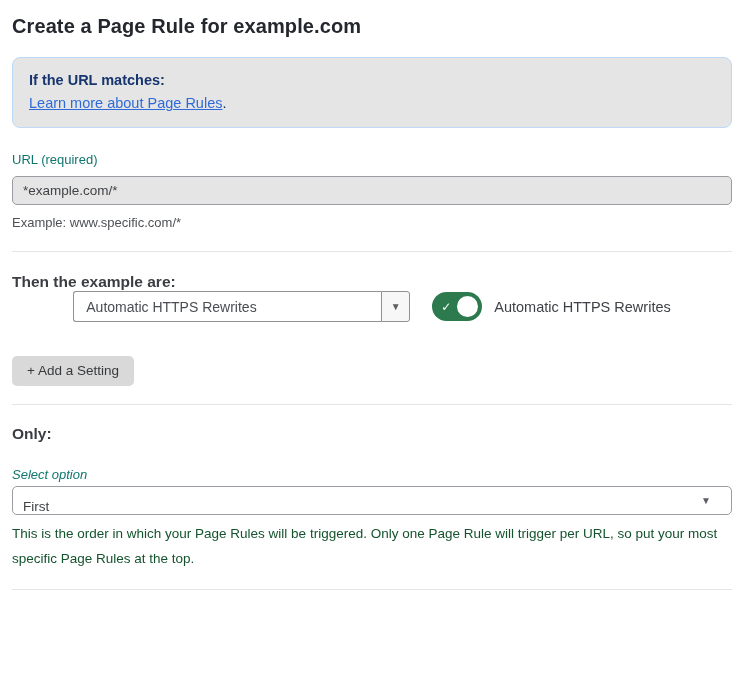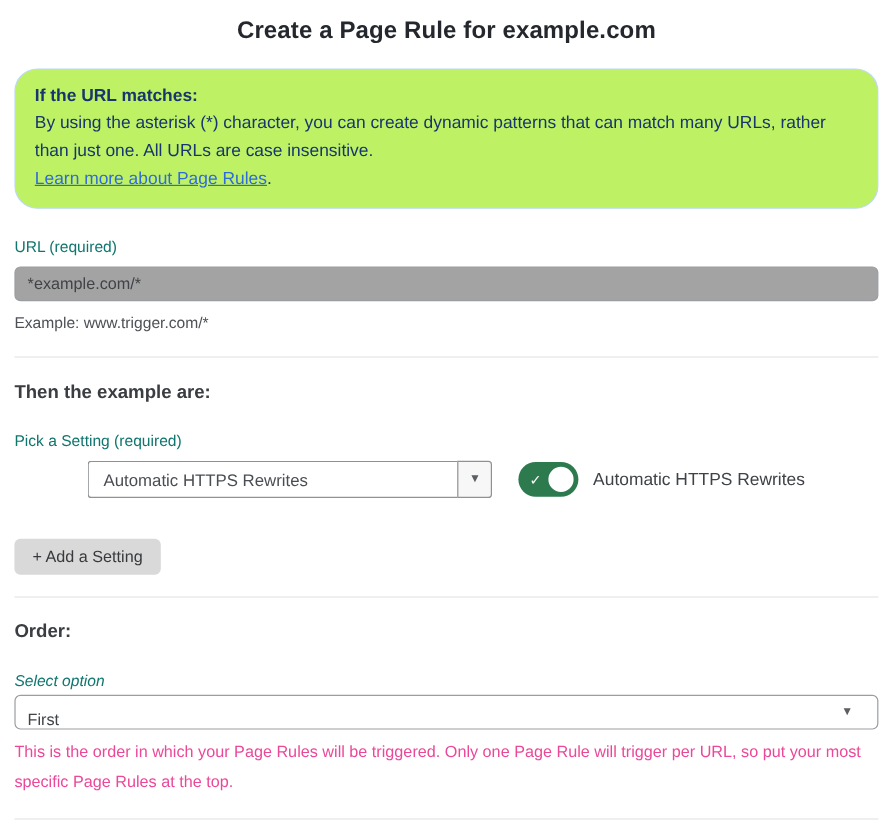--- a/index.html
+++ b/index.html
@@ -9,28 +9,27 @@
     color: #36393d;
   }
   .page { padding: 14px 11px 0 12px; }
 
   .page-title {
     font-size: 20px;
     font-weight: 700;
     color: #24282e;
     letter-spacing: 0.1px;
     margin: 1px 0 19px 0;
-    text-align: center;
   }
 
   
   .info-box {
-    background: #bef264;
+    background: #e5e5e5;
     border: 1px solid #bcd9f5;
-    border-radius: 19px;
+    border-radius: 8px;
     padding: 11px 16px 12px 16px;
     color: #17356e;
     font-size: 14.5px;
     line-height: 23px;
     margin-bottom: 24px;
   }
   .info-box .info-heading { font-weight: 700; }
   .info-box a.info-link {
     color: #2f6bd8;
     text-decoration: underline;
@@ -45,21 +44,21 @@
 
   .text-input {
     width: 100%;
     height: 29px;
     border: 1px solid #9a9da1;
     border-radius: 5px;
     padding: 0 10px;
     font-family: "Liberation Sans", "DejaVu Sans", sans-serif;
     font-size: 13.5px;
     color: #404347;
-    background: #a3a3a3;
+    background: #e5e5e5;
     outline: none;
   }
 
   .helper-text {
     font-size: 13px;
     color: #4e5156;
     margin-top: 7px;
     line-height: 21px;
   }
 
@@ -190,70 +189,68 @@
     margin-top: 4px;
   }
   .select-box .arrow-down {
     position: absolute;
     right: 20px;
     top: 50%;
     transform: translateY(-50%);
   }
   .order-helper {
     font-size: 13.5px;
-    color: #ec4899;
+    color: #14532d;
     line-height: 25px;
     margin-top: 6px;
     max-width: 710px;
   }
   .order-label { margin-top: 24px; margin-bottom: 0; font-style: italic; }
   .order-heading { margin-top: 20px; }
 </style>
 </head>
 <body>
 
 <div class="page">
 
   <h1 class="page-title">Create a Page Rule for example.com</h1>
 
   <div class="info-box">
     <div class="info-heading">If the URL matches:</div>
-    <div class="info-body">By using the asterisk (*) character, you can create dynamic patterns that can match many URLs, rather than just one. All URLs are case insensitive.</div>
     <div><a class="info-link">Learn more about Page Rules</a><span>.</span></div>
   </div>
 
   <div class="field-label">URL (required)</div>
   <input class="text-input" type="text" value="*example.com/*" style="">
-  <div class="helper-text">Example: www.trigger.com/*</div>
+  <div class="helper-text">Example: www.specific.com/*</div>
 
   <hr class="divider">
 
   <h2 class="section-heading">Then the example are:</h2>
 
-  <div class="field-label picker-label">Pick a Setting (required)</div>
 
   <div class="settings-row">
     <div class="combo">
       <div class="combo-field">Automatic HTTPS Rewrites</div>
       <div class="combo-button">
         <span class="arrow-down">▼</span>
       </div>
     </div>
     <div class="toggle" aria-checked="true">
       <span class="check">✓</span>
       <span class="knob"></span>
     </div>
     <span class="toggle-label">Automatic HTTPS Rewrites</span>
   </div>
 
   <button class="btn btn-gray add-setting">+ Add a Setting</button>
 
   <hr class="divider">
 
-  <h2 class="section-heading order-heading">Order:</h2>
+  <h2 class="section-heading order-heading">Only:</h2>
 
   <div class="field-label order-label">Select option</div>
 
   <div class="select-box">
     <span>First</span>
     <span class="arrow-down">▼</span>
   </div>
 
   <div class="order-helper">This is the order in which your Page Rules will be triggered. Only one Page Rule will trigger per URL, so put your most specific Page Rules at the top.</div>
 

